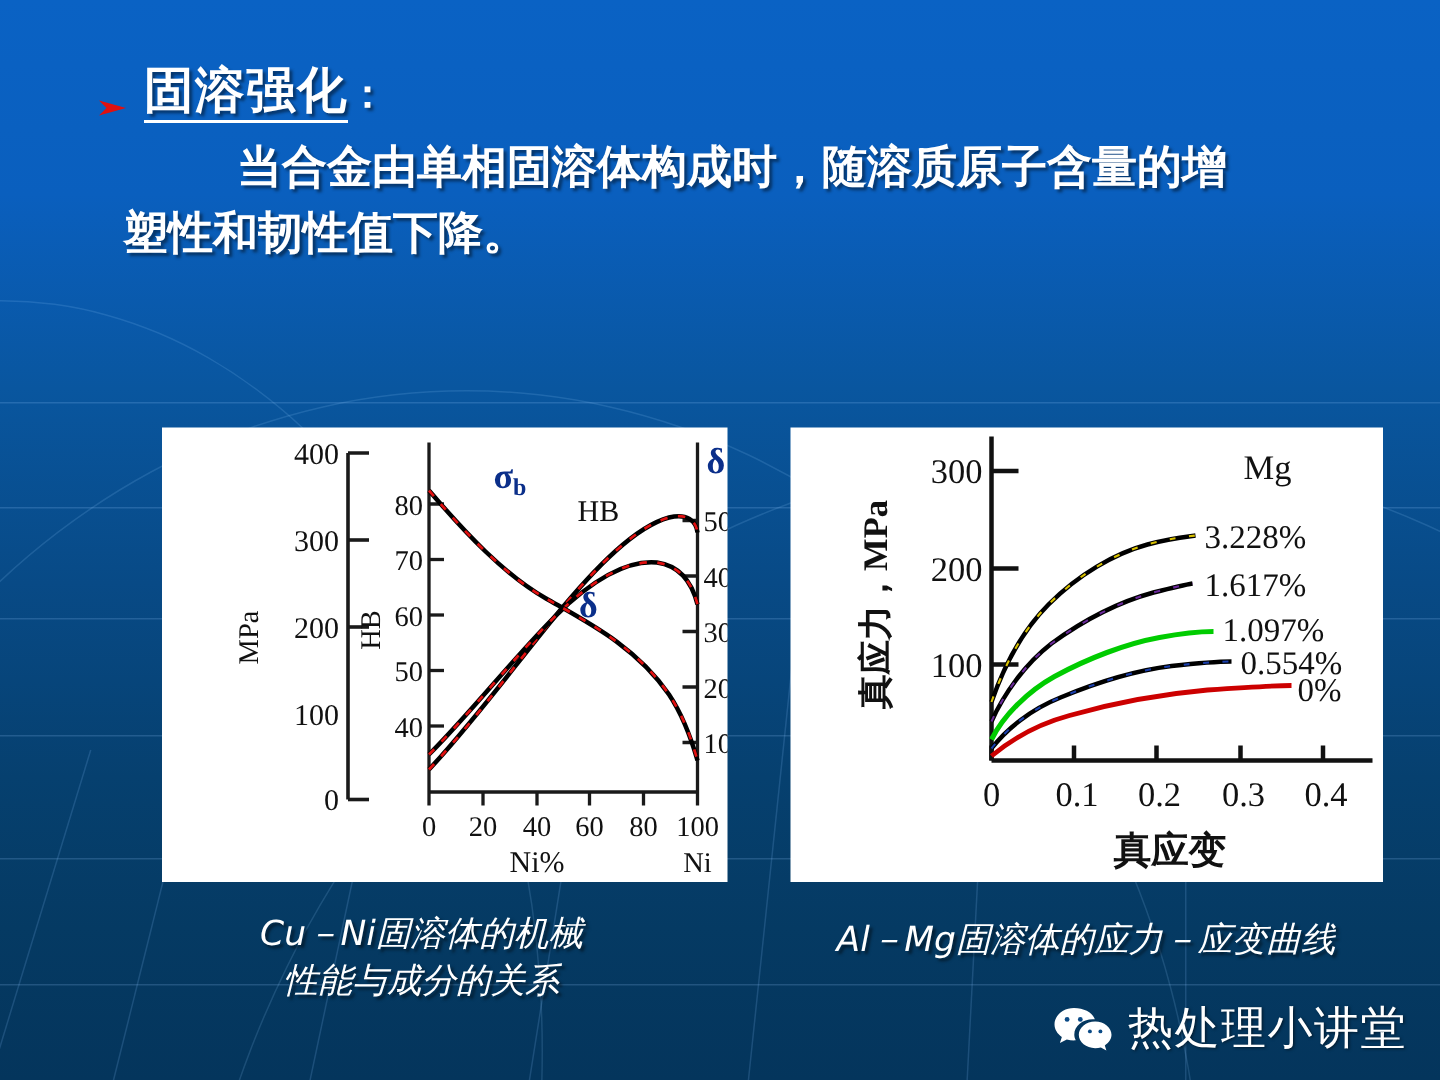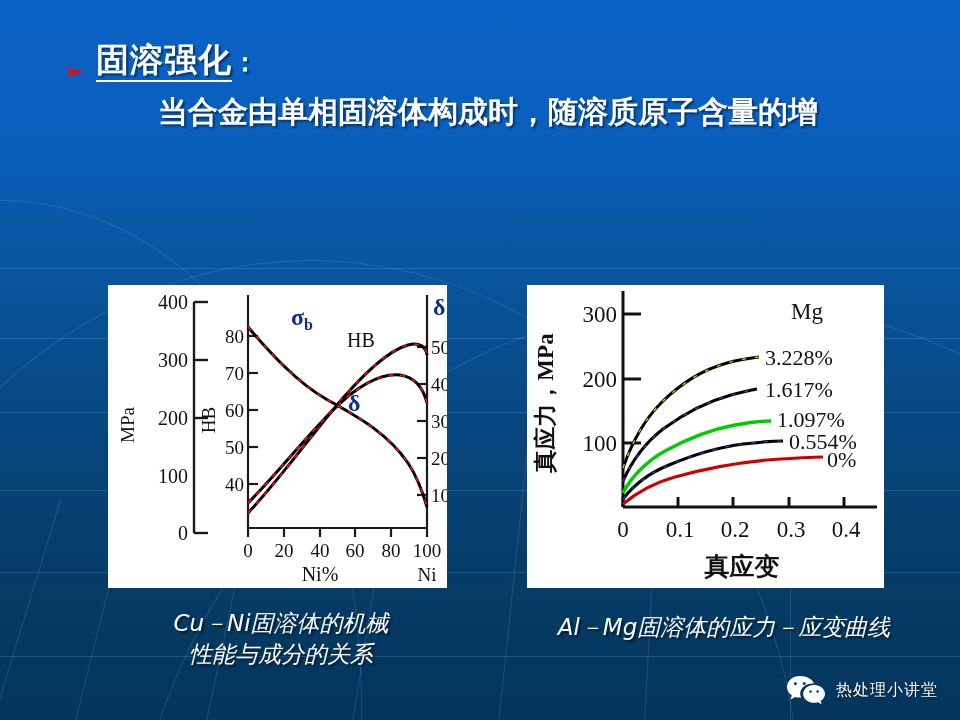--- a/index.html
+++ b/index.html
@@ -34,37 +34,37 @@
   
   .body-text{
     position:absolute;left:82px;top:90px;width:830px;
     font-size:30px;line-height:1.47;color:#ffffff;font-weight:700;
     text-shadow:2px 2px 2px rgba(0,0,0,.45);
     font-family:"DejaVu Sans",sans-serif;
   }
   .body-text .indent{display:inline-block;width:76px;}
 
   
-  .panel{position:absolute;background:#ffffff;}
+  .panel{position:absolute;background:#ffffff;padding-left:38px;}
   #panel-left{left:108px;top:285px;width:339px;height:303px;}
   #panel-right{left:527px;top:285px;width:357px;height:303px;}
 
   .cap{
     position:absolute;color:#ffffff;font-size:23px;line-height:1.35;
     text-align:center;text-shadow:2px 2px 2px rgba(0,0,0,.5);
     font-family:"DejaVu Sans",sans-serif;
     font-style:italic;
   }
   #cap-left{left:96px;top:608px;width:370px;}
   #cap-right{left:514px;top:612px;width:420px;}
 
   
   .watermark{position:absolute;right:22px;bottom:14px;display:flex;align-items:center;}
   .wm-text{
-    color:#ffffff;font-size:16px;margin-left:10px;letter-spacing:1px;
+    color:#ffffff;font-size:30px;margin-left:10px;letter-spacing:1px;
     text-shadow:1px 1px 2px rgba(0,0,0,.5);
     font-family:"DejaVu Sans",sans-serif;
     text-align:right;
   }
   svg{display:block;}
   text{font-family:"Liberation Serif",serif;}
 </style>
 </head>
 <body>
 
@@ -93,20 +93,21 @@
     <svg class="bullet" viewBox="0 0 22 22">
       <path d="M2 6 L20 11 L2 16 L7 11 Z" fill="#e01010"></path>
     </svg>
     <div class="heading-text">
       <span class="heading-main">固溶强化</span><span class="heading-colon">：</span>
     </div>
   </div>
 
   <div class="body-text">
     <div><span class="indent"></span><span>当合金由单相固溶体构成时，随溶质原子含量的增</span></div>
+    <div>塑性和韧性值下降。</div>
   </div>
 
   <div class="panel" id="panel-left">
     <svg width="339" height="303" viewBox="0 0 339 303">
 
       <g stroke="#1a1a1a" stroke-width="2.4" fill="none">
         <line x1="86" y1="17" x2="86" y2="248"></line>
         <line x1="86" y1="17" x2="100" y2="17"></line>
         <line x1="86" y1="75" x2="100" y2="75"></line>
         <line x1="86" y1="133" x2="100" y2="133"></line>

